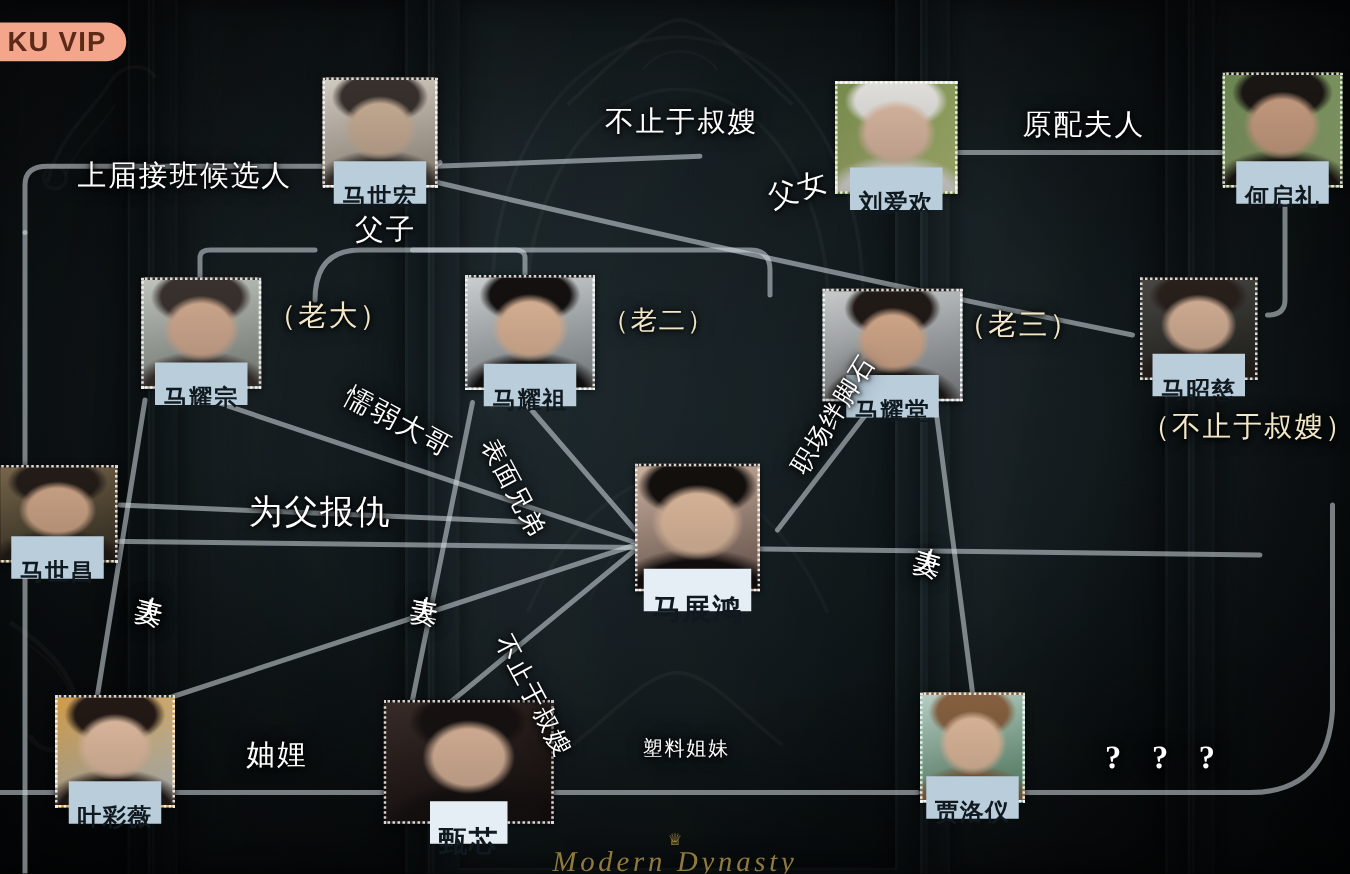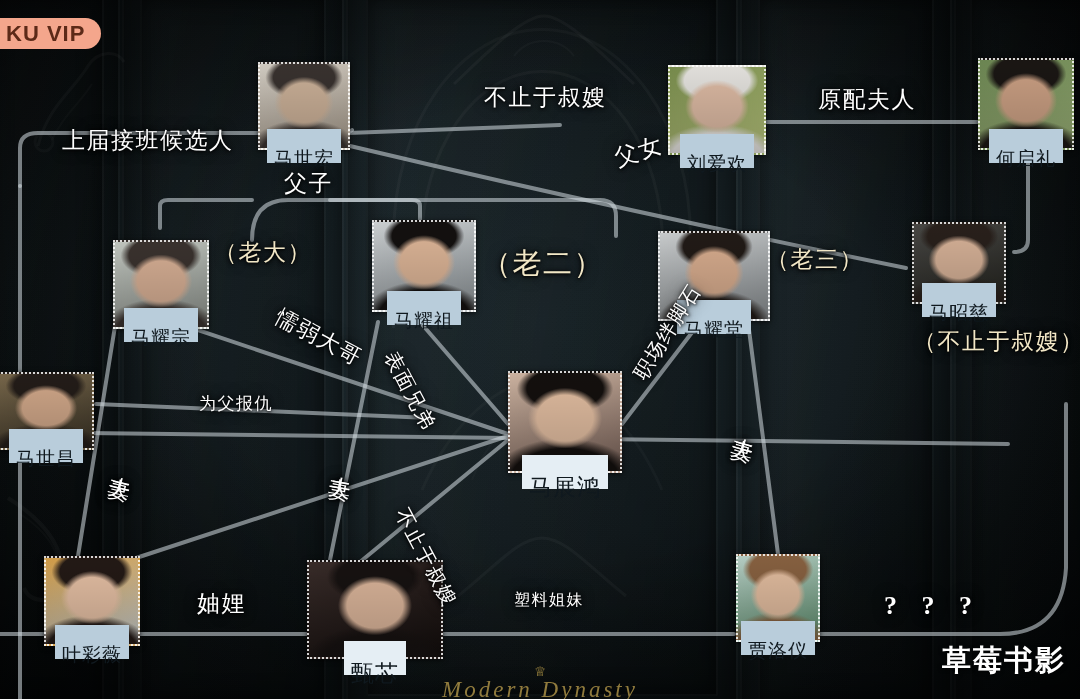--- a/index.html
+++ b/index.html
@@ -84,21 +84,21 @@
     bottom: -13px;
     background: #b9cddb;
     color: #10191f;
     font-size: 19px;
     line-height: 26px;
     height: 26px;
     padding: 17px 7px;
     white-space: nowrap;
     letter-spacing: 1px;
     font-family: "Liberation Serif", "DejaVu Serif", serif;
-    font-weight: 400;
+    font-weight: 700;
     text-align: center;
     z-index: 3;
   }
   .card.big .name { font-size: 23px; height: 32px; line-height: 32px; bottom: -16px; background:#e5eef4; }
 
   
   .lbl {
     position: absolute;
     color: #fff;
     font-size: 22px;
@@ -237,41 +237,41 @@
         <div class="name">马世宏</div>
       </div>
       <div class="card" style="left: 668px; top: 65px; width: 98px; height: 90px;">
         <div class="photo" style="background-image: radial-gradient(43px 36px at 50% 46%, rgb(224, 189, 166) 0%, rgb(224, 189, 166) 56%, rgba(0, 0, 0, 0) 74%), radial-gradient(48px 27px at 50% 16%, rgb(232, 230, 226) 0%, rgb(232, 230, 226) 68%, rgba(0, 0, 0, 0) 86%), radial-gradient(71px 41px at 50% 108%, rgb(232, 230, 226) 0%, rgb(232, 230, 226) 66%, rgba(0, 0, 0, 0) 88%), linear-gradient(160deg, rgb(122, 143, 78), rgb(188, 200, 127));"></div>
         <div class="name">刘爱欢</div>
       </div>
       <div class="card" style="left: 978px; top: 58px; width: 96px; height: 92px;">
         <div class="photo" style="background-image: radial-gradient(42px 37px at 50% 46%, rgb(207, 163, 134) 0%, rgb(207, 163, 134) 56%, rgba(0, 0, 0, 0) 74%), radial-gradient(47px 27px at 50% 16%, rgb(27, 23, 20) 0%, rgb(27, 23, 20) 68%, rgba(0, 0, 0, 0) 86%), radial-gradient(69px 41px at 50% 108%, rgb(27, 23, 20) 0%, rgb(27, 23, 20) 66%, rgba(0, 0, 0, 0) 88%), linear-gradient(160deg, rgb(111, 138, 85), rgb(157, 179, 121));"></div>
         <div class="name">何启礼</div>
       </div>
-      <div class="card" style="left: 113px; top: 240px; width: 96px; height: 89px;">
+      <div class="card" style="left: 113px; top: 222px; width: 96px; height: 89px;">
         <div class="photo" style="background-image: radial-gradient(42px 36px at 50% 46%, rgb(217, 177, 150) 0%, rgb(217, 177, 150) 56%, rgba(0, 0, 0, 0) 74%), radial-gradient(47px 27px at 50% 16%, rgb(59, 51, 47) 0%, rgb(59, 51, 47) 68%, rgba(0, 0, 0, 0) 86%), radial-gradient(69px 40px at 50% 108%, rgb(59, 51, 47) 0%, rgb(59, 51, 47) 66%, rgba(0, 0, 0, 0) 88%), linear-gradient(160deg, rgb(198, 203, 196), rgb(141, 146, 140));"></div>
         <div class="name">马耀宗</div>
       </div>
       <div class="card" style="left: 372px; top: 220px; width: 104px; height: 92px;">
         <div class="photo" style="background-image: radial-gradient(42px 37px at 50% 46%, rgb(228, 187, 156) 0%, rgb(228, 187, 156) 56%, rgba(0, 0, 0, 0) 74%), radial-gradient(47px 27px at 50% 16%, rgb(20, 17, 16) 0%, rgb(20, 17, 16) 68%, rgba(0, 0, 0, 0) 86%), radial-gradient(69px 41px at 50% 108%, rgb(20, 17, 16) 0%, rgb(20, 17, 16) 66%, rgba(0, 0, 0, 0) 88%), linear-gradient(160deg, rgb(210, 214, 216), rgb(144, 151, 155));"></div>
         <div class="name">马耀祖</div>
       </div>
       <div class="card" style="left: 658px; top: 231px; width: 112px; height: 90px;">
         <div class="photo" style="background-image: radial-gradient(40px 36px at 50% 46%, rgb(220, 176, 145) 0%, rgb(220, 176, 145) 56%, rgba(0, 0, 0, 0) 74%), radial-gradient(45px 27px at 50% 16%, rgb(34, 27, 23) 0%, rgb(34, 27, 23) 68%, rgba(0, 0, 0, 0) 86%), radial-gradient(66px 41px at 50% 108%, rgb(34, 27, 23) 0%, rgb(34, 27, 23) 66%, rgba(0, 0, 0, 0) 88%), linear-gradient(160deg, rgb(207, 210, 211), rgb(138, 143, 146));"></div>
         <div class="name">马耀堂</div>
       </div>
       <div class="card" style="left: 912px; top: 222px; width: 94px; height: 82px;">
         <div class="photo" style="background-image: radial-gradient(41px 33px at 50% 46%, rgb(221, 183, 156) 0%, rgb(221, 183, 156) 56%, rgba(0, 0, 0, 0) 74%), radial-gradient(46px 24px at 50% 16%, rgb(42, 33, 28) 0%, rgb(42, 33, 28) 68%, rgba(0, 0, 0, 0) 86%), radial-gradient(68px 37px at 50% 108%, rgb(42, 33, 28) 0%, rgb(42, 33, 28) 66%, rgba(0, 0, 0, 0) 88%), linear-gradient(160deg, rgb(75, 74, 71), rgb(36, 36, 31));"></div>
         <div class="name">马昭慈</div>
       </div>
       <div class="card" style="left: -2px; top: 372px; width: 96px; height: 78px;">
         <div class="photo" style="background-image: radial-gradient(42px 31px at 50% 46%, rgb(213, 171, 140) 0%, rgb(213, 171, 140) 56%, rgba(0, 0, 0, 0) 74%), radial-gradient(47px 23px at 50% 16%, rgb(36, 29, 25) 0%, rgb(36, 29, 25) 68%, rgba(0, 0, 0, 0) 86%), radial-gradient(69px 35px at 50% 108%, rgb(36, 29, 25) 0%, rgb(36, 29, 25) 66%, rgba(0, 0, 0, 0) 88%), linear-gradient(160deg, rgb(123, 106, 77), rgb(58, 51, 38));"></div>
         <div class="name">马世昌</div>
       </div>
-      <div class="card big" style="left: 508px; top: 371px; width: 114px; height: 102px;">
+      <div class="card big" style="left: 508px; top: 371px; width: 100px; height: 102px;">
         <div class="photo" style="background-image: radial-gradient(50px 41px at 50% 46%, rgb(229, 192, 163) 0%, rgb(229, 192, 163) 56%, rgba(0, 0, 0, 0) 74%), radial-gradient(56px 30px at 50% 16%, rgb(20, 16, 14) 0%, rgb(20, 16, 14) 68%, rgba(0, 0, 0, 0) 86%), radial-gradient(82px 46px at 50% 108%, rgb(20, 16, 14) 0%, rgb(20, 16, 14) 66%, rgba(0, 0, 0, 0) 88%), linear-gradient(160deg, rgb(211, 185, 166), rgb(122, 99, 90));"></div>
         <div class="name">马展鸿</div>
       </div>
       <div class="card" style="left: 44px; top: 556px; width: 96px; height: 90px;">
         <div class="photo" style="background-image: radial-gradient(42px 36px at 50% 46%, rgb(232, 194, 166) 0%, rgb(232, 194, 166) 56%, rgba(0, 0, 0, 0) 74%), radial-gradient(47px 27px at 50% 16%, rgb(36, 26, 22) 0%, rgb(36, 26, 22) 68%, rgba(0, 0, 0, 0) 86%), radial-gradient(69px 41px at 50% 108%, rgb(36, 26, 22) 0%, rgb(36, 26, 22) 66%, rgba(0, 0, 0, 0) 88%), linear-gradient(160deg, rgb(217, 161, 72), rgb(199, 207, 212));"></div>
         <div class="name">叶彩薇</div>
       </div>
       <div class="card big" style="left: 307px; top: 560px; width: 136px; height: 99px;">
         <div class="photo" style="background-image: radial-gradient(50px 40px at 50% 46%, rgb(220, 182, 155) 0%, rgb(220, 182, 155) 56%, rgba(0, 0, 0, 0) 74%), radial-gradient(56px 30px at 50% 16%, rgb(23, 18, 17) 0%, rgb(23, 18, 17) 68%, rgba(0, 0, 0, 0) 86%), radial-gradient(81px 45px at 50% 108%, rgb(23, 18, 17) 0%, rgb(23, 18, 17) 66%, rgba(0, 0, 0, 0) 88%), linear-gradient(160deg, rgb(58, 45, 42), rgb(18, 13, 12));"></div>
         <div class="name">甄芯</div>
@@ -282,38 +282,37 @@
       </div>
     </div>
 
   <div id="labels">
       <div class="lbl" style="left: 62px; top: 129px; font-size: 23px; transform-origin: left top;">上届接班候选人</div>
       <div class="lbl" style="left: 484px; top: 86px; font-size: 23px; transform-origin: left top;">不止于叔嫂</div>
       <div class="lbl" style="left: 818px; top: 88px; font-size: 23px; transform-origin: left top;">原配夫人</div>
       <div class="lbl" style="left: 284px; top: 172px; font-size: 23px; transform-origin: left top;">父子</div>
       <div class="lbl" style="left: 612px; top: 148px; font-size: 23px; transform: rotate(-18deg); transform-origin: left top;">父女</div>
       <div class="lbl gold" style="left: 214px; top: 241px; font-size: 23px; transform-origin: left top;">（老大）</div>
-      <div class="lbl gold" style="left: 482px; top: 248px; font-size: 29px; transform-origin: left top;">（老二）</div>
+      <div class="lbl gold" style="left: 482px; top: 248px; font-size: 21px; transform-origin: left top; font-family: Liberation Mono, monospace;">（老二）</div>
       <div class="lbl gold" style="left: 766px; top: 248px; font-size: 23px; transform-origin: left top;">（老三）</div>
       <div class="lbl gold" style="left: 913px; top: 330px; font-size: 23px; transform-origin: left top;">（不止于叔嫂）</div>
       <div class="lbl" style="left: 283px; top: 305px; font-size: 22px; transform: rotate(28deg); transform-origin: left top;">懦弱大哥</div>
       <div class="lbl" style="left: 399px; top: 348px; font-size: 20px; transform: rotate(62deg); transform-origin: left top;">表面兄弟</div>
       <div class="lbl" style="left: 630px; top: 372px; font-size: 20px; transform: rotate(-58deg); transform-origin: left top;">职场绊脚石</div>
-      <div class="lbl" style="left: 199px; top: 395px; font-size: 17px; transform-origin: left top;">为父报仇</div>
+      <div class="lbl" style="left: 199px; top: 395px; font-size: 27px; transform-origin: left top;">为父报仇</div>
       <div class="lbl vert" style="left: 116px; top: 457px; font-size: 22px; transform: rotate(14deg); transform-origin: left top;">夫妻</div>
       <div class="lbl vert" style="left: 334px; top: 457px; font-size: 22px; transform: rotate(10deg); transform-origin: left top;">夫妻</div>
       <div class="lbl vert" style="left: 740px; top: 418px; font-size: 22px; transform: rotate(16deg); transform-origin: left top;">夫妻</div>
       <div class="lbl" style="left: 410px; top: 505px; font-size: 20px; transform: rotate(62deg); transform-origin: left top;">不止于叔嫂</div>
       <div class="lbl" style="left: 197px; top: 592px; font-size: 23px; transform-origin: left top;">妯娌</div>
       <div class="lbl" style="left: 514px; top: 592px; font-size: 16px; transform-origin: left top;">塑料姐妹</div>
       <div class="lbl q" style="left: 884px; top: 592px; font-size: 26px; transform-origin: left top;">? ? ?</div>
     </div>
 
   <div id="vip-badge">KU VIP</div>
 
   <div id="show-logo">
     <span class="crown">♕</span>
     <span class="en">Modern Dynasty</span>
   </div>
 
-  <div id="watermark">草莓书影</div>
 
 </div>
 
 </body></html>

